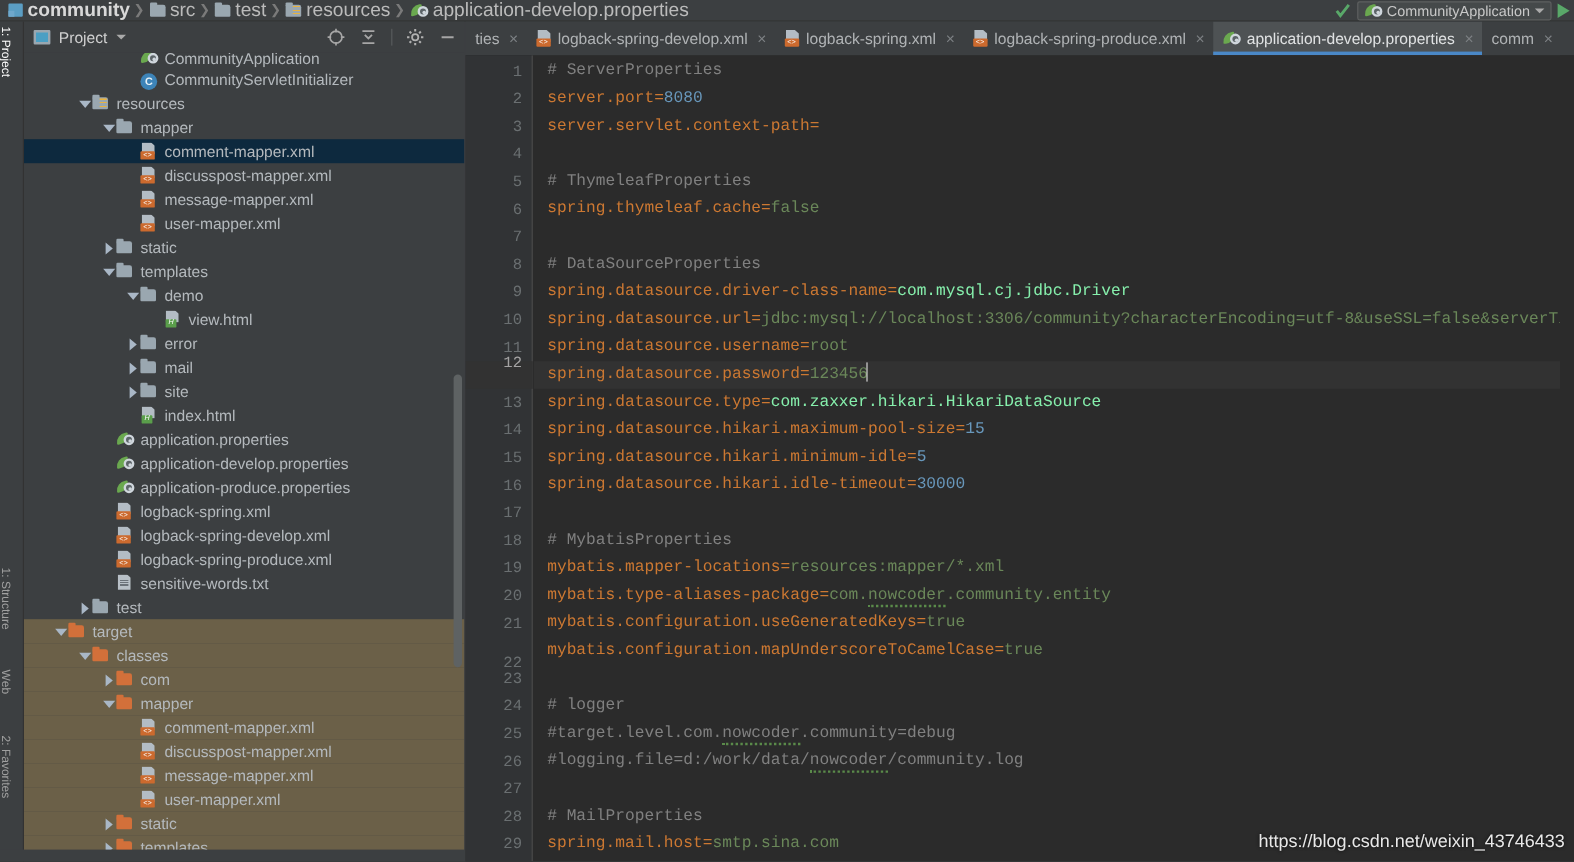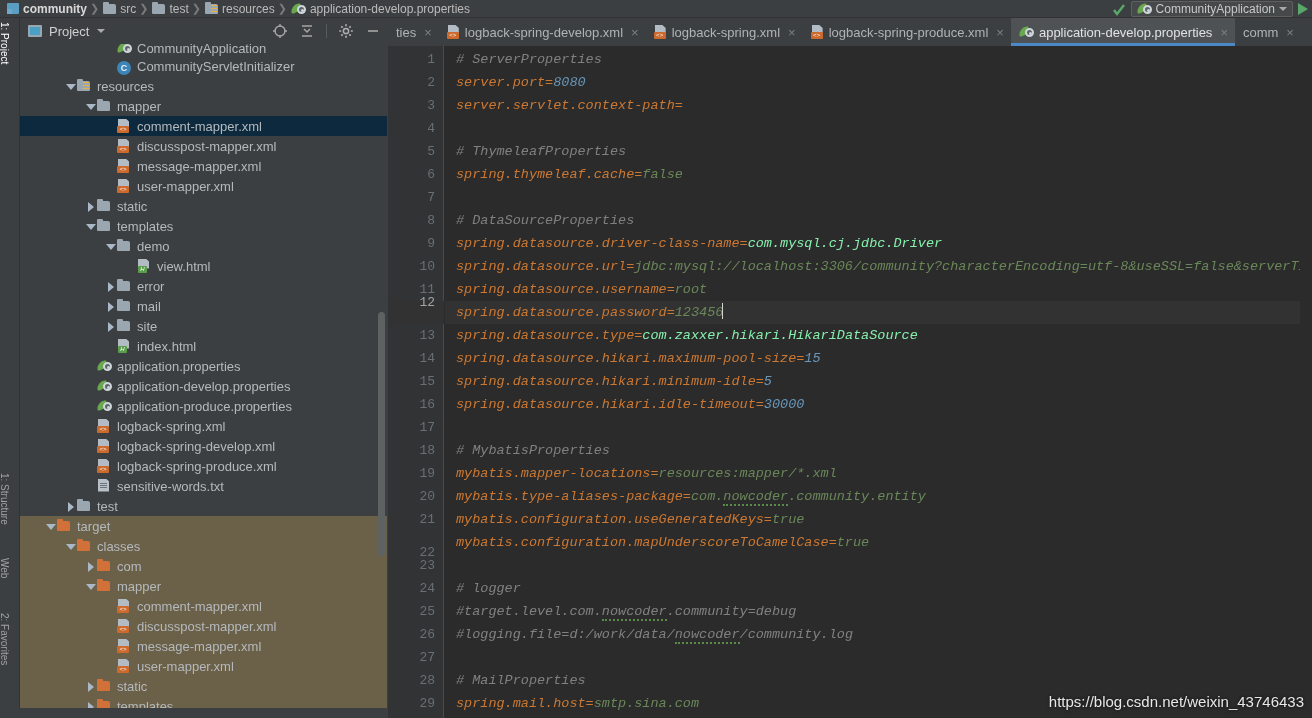--- a/index.html
+++ b/index.html
@@ -11,21 +11,21 @@
   }
   #app { position: relative; width: 1312px; height: 718px; }
 
   
   .navbar {
     position: absolute; left: 0; top: 0; width: 1312px; height: 18px;
     background: #3c3f41; display: flex; align-items: center;
     border-bottom: 1px solid #323232;
   }
   .crumb { display: flex; align-items: center; height: 18px; padding: 0 2px 0 3px; }
-  .crumb .cr-label { font-size: 12px; color: #bbbbbb; margin-left: 4px; white-space: nowrap; }
+  .crumb .cr-label { font-size: 16px; color: #bbbbbb; margin-left: 4px; white-space: nowrap; }
   .crumb.bold .cr-label { font-weight: bold; color: #d8d8d8; }
   .crumb-sep { color: #7a7a7a; font-size: 11px; margin: 0 1px; }
 
   .ic { display: inline-block; position: relative; flex: 0 0 auto; }
   .ic-module { width: 12px; height: 11px; background: #5b9ec4; border-radius: 1px; }
   .ic-module::after { content:""; position:absolute; left:0; bottom:0; width:5px; height:5px; background:#6fa8cc; }
   .ic-folder { width: 13px; height: 10px; background: #9aa7b0; border-radius: 1px 2px 1px 1px; }
   .ic-folder::before { content:""; position:absolute; left:0; top:-2px; width:6px; height:3px; background:#9aa7b0; border-radius:1px 1px 0 0; }
   .ic-folder.res::after { content:""; position:absolute; right:1px; top:1px; width:6px; height:8px;
     background: repeating-linear-gradient(to bottom, #e8b341 0 1px, transparent 1px 3px); }
@@ -137,21 +137,21 @@
   }
   .gutter {
     position: absolute; left: 0; top: 0; width: 56px; height: 672px;
     background: #313335; border-right: 1px solid #4a4a4a;
   }
   .gline {
     position: absolute; right: 8px; width: 46px; text-align: right;
     font-family: "Liberation Mono", monospace; font-size: 13px; color: #6a6f71; height: 23px; line-height: 23px;
   }
   .gline.cur { color: #a4a3a3; }
-  .codearea { position: absolute; left: 57px; top: 0; right: 0; height: 672px; font-style: italic; }
+  .codearea { position: absolute; left: 57px; top: 0; right: 0; height: 672px; }
   .cline {
     position: absolute; left: 0; right: 0; height: 23px; line-height: 23px;
     font-family: "Liberation Mono", monospace; font-size: 13.5px; white-space: pre;
     padding-left: 11px; color: #a9b7c6;
   }
   .cline.cur { background: #323232; }
   .cur-hl-gutter { position: absolute; left: 0; width: 56px; height: 23px; background: #323232; }
   .k { color: #cc7832; }          
   .vg { color: #6a8759; }         
   .n { color: #6897bb; }          

